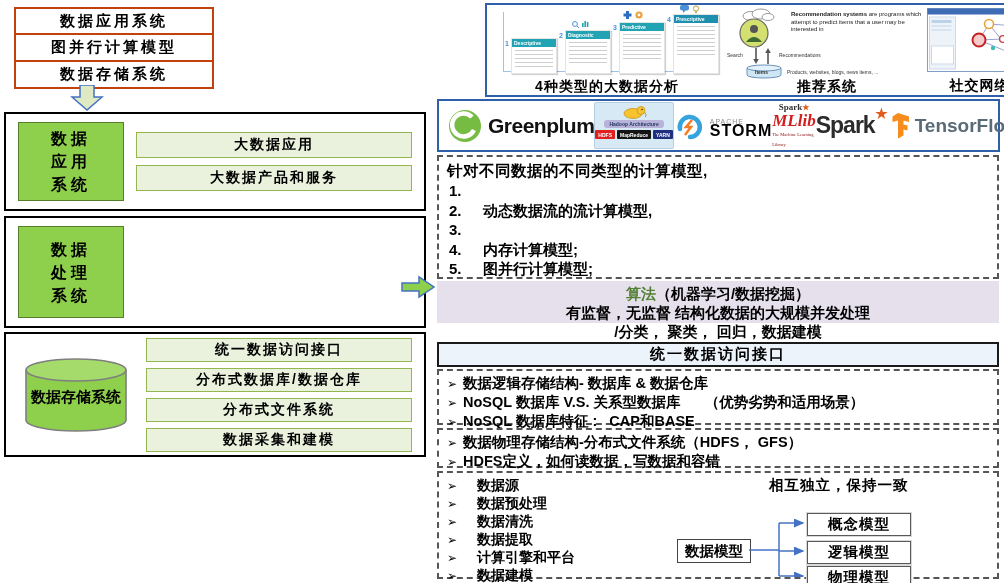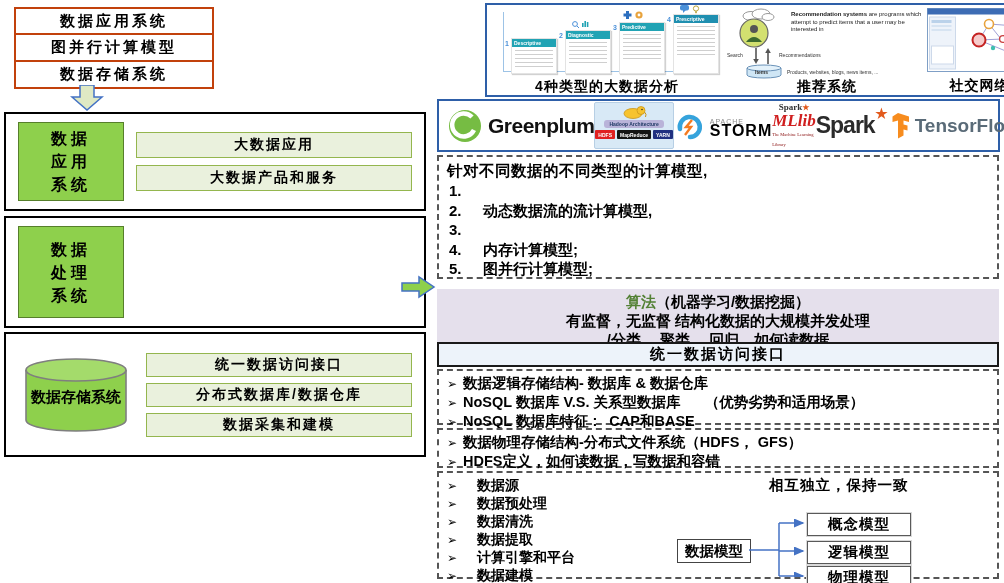--- a/index.html
+++ b/index.html
@@ -94,21 +94,21 @@
   .modelsbox{
     position:absolute;left:437px;top:155px;width:562px;height:124px;border:2px dashed #555;
     box-sizing:border-box;padding:4px 8px;
   }
   .mtitle{font-size:15.5px;font-weight:700;line-height:20px;letter-spacing:0.5px;}
   .mi{display:flex;font-size:15px;font-weight:700;line-height:19.5px;}
   .mi .n{width:34px;flex:none;padding-left:2px;}
   .mi .t{white-space:pre;}
 
   .algobox{
-    position:absolute;left:437px;top:289px;width:562px;height:59px;background:#E5E0EC;
+    position:absolute;left:437px;top:281px;width:562px;height:42px;background:#E5E0EC;
     box-sizing:border-box;text-align:center;font-size:15px;font-weight:700;line-height:19px;padding-top:3px;
   }
   .algobox .gt{color:#538135;}
 
   .accesshdr{
     position:absolute;left:437px;top:342px;width:562px;height:25px;border:2px solid #1a1a1a;
     background:#EDF3FA;box-sizing:border-box;display:flex;align-items:center;justify-content:center;
     font-size:15px;font-weight:700;letter-spacing:2px;
   }
   .dashbox{
@@ -186,20 +186,23 @@
       <ellipse cx="58" cy="18" rx="50" ry="11" fill="#A4DB6B" stroke="#7F7F7F" stroke-width="1.6"></ellipse>
     </svg>
     <div class="cyltext">数据存储系统</div>
   </div>
   <div class="items" style="gap:6px">
     <div class="item" style="height:22px">
         <span>统一数据访问接口</span>
       </div>
     <div class="item" style="height:22px">
         <span>分布式数据库/数据仓库</span>
+      </div>
+    <div class="item" style="height:22px">
+        <span>分布式文件系统</span>
       </div>
     <div class="item" style="height:22px">
         <span>数据采集和建模</span>
       </div>
   </div>
 </div>
 
 <div class="imgpanel">
 
   <div class="fig" style="width:248px">
@@ -424,21 +427,21 @@
     </div>
   <div class="mi">
       <span class="n">5.</span>
       <span class="t"><b></b><span>图并行计算模型;</span></span>
     </div>
 </div>
 
 <div class="algobox">
   <div><span class="gt">算法</span><span>（机器学习/数据挖掘）</span></div>
   <div>有监督，无监督 结构化数据的大规模并发处理</div>
-  <div>/分类， 聚类， 回归，如何读数据</div>
+  <div>/分类， 聚类， 回归，数据建模</div>
 </div>
 
 <div class="accesshdr">
     <span>统一数据访问接口</span>
   </div>
 
 <div class="dashbox" style="top:369px;height:56px">
   <div class="bl">
       <span class="g">➢</span>
       <span class="t">数据逻辑存储结构- 数据库 &amp; 数据仓库</span>

